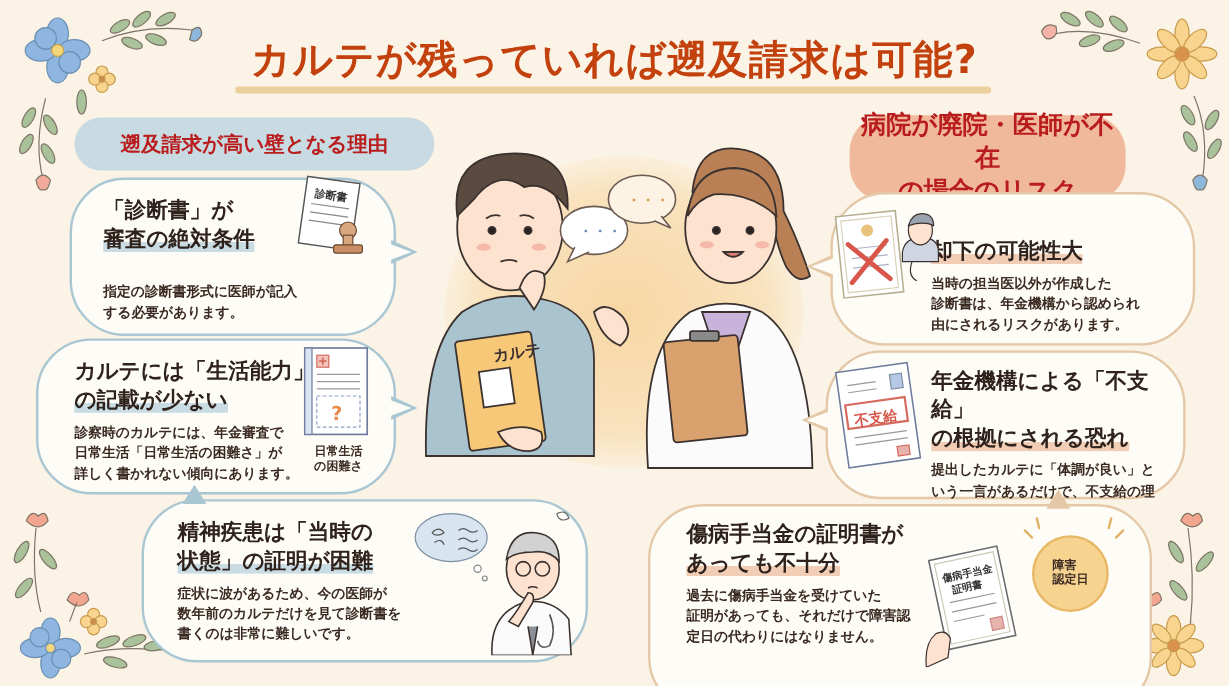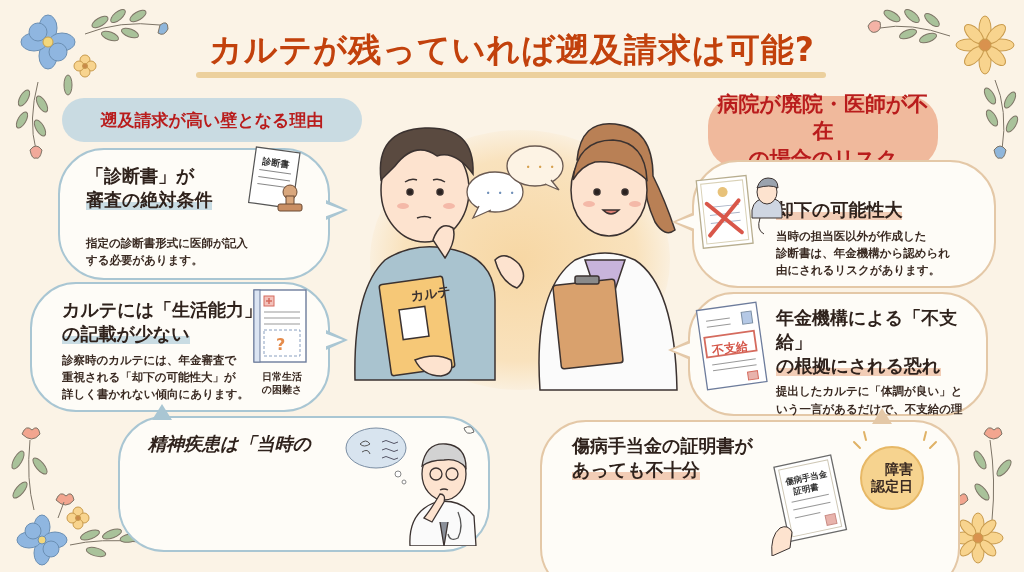--- a/index.html
+++ b/index.html
@@ -64,22 +64,22 @@
   .center-glow {
     left: 370px; top: 130px; width: 300px; height: 260px; border-radius: 50%;
     background: radial-gradient(ellipse at center, #f7d7a4 0%, #f9e2bd 55%, rgba(251,243,230,0) 75%);
   }
 
   .small-label { font-size: 10px; font-weight: bold; color: #3a2a22; text-align: center; line-height: 1.3; }
 
   .badge-circle {
     left: 860px; top: 446px; width: 64px; height: 64px; border-radius: 50%;
     background: #f6d38f; border: 2px solid #e7b866;
-    display: flex; align-items: center; justify-content: center; text-align: right;
-    font-size: 14px; font-weight: bold; line-height: 1.25; color: #3a2a22;
+    display: flex; align-items: center; justify-content: center; text-align: left;
+    font-size: 10px; font-weight: bold; line-height: 1.25; color: #3a2a22;
   }
 </style>
 </head>
 <body>
 
 <svg class="abs" style="left:0;top:0" width="180" height="170" viewBox="0 0 180 170">
   <g stroke="#7d7466" stroke-width="1">
     <path d="M85 34 Q120 20 160 25" fill="none"></path>
     <ellipse cx="100" cy="22" rx="9" ry="4" fill="#a9c29a" transform="rotate(-30 100 22)"></ellipse>
     <ellipse cx="118" cy="16" rx="9" ry="4" fill="#a9c29a" transform="rotate(-40 118 16)"></ellipse>
@@ -291,21 +291,21 @@
 </svg>
 
 <div class="abs bubble blue" style="left:30px;top:282px;width:300px;height:130px;">
   <div style="position:absolute;left:30px;top:14px;width:210px;">
     <div class="h-title">
       <span>カルテには「生活能力」</span><br>
       <span class="hl">の記載が少ない</span>
     </div>
     <div class="body-text">
       <span>診察時のカルテには、年金審査で</span><br>
-      <span>重視される「却下の可能性大」が</span><br>
+      <span>日常生活「日常生活の困難さ」が</span><br>
       <span>詳しく書かれない傾向にあります。</span>
     </div>
   </div>
 </div>
 <div class="tail" style="left:326px;top:330px;border-left:22px solid #a9c6d3;border-top:10px solid transparent;border-bottom:10px solid transparent;"></div>
 <div class="tail" style="left:324px;top:333px;border-left:19px solid #fefcf7;border-top:7px solid transparent;border-bottom:7px solid transparent;"></div>
 <svg class="abs" style="left:250px;top:288px" width="62" height="80" viewBox="0 0 62 80">
   <rect x="4" y="2" width="52" height="72" fill="#fff" stroke="#6d7c9c" stroke-width="1.4"></rect>
   <rect x="4" y="2" width="6" height="72" fill="#dbe4f2" stroke="#6d7c9c" stroke-width="1"></rect>
   <rect x="14" y="8" width="10" height="10" fill="#f3c2bb" stroke="#d56b5e"></rect>
@@ -315,23 +315,29 @@
   <line x1="14" y1="36" x2="50" y2="36" stroke="#999"></line>
   <rect x="14" y="42" width="36" height="26" fill="none" stroke="#8aa0c0" stroke-dasharray="3 2"></rect>
   <text x="26" y="62" font-size="16" font-weight="bold" fill="#e58c4c">?</text>
 </svg>
 <div class="abs small-label" style="left:252px;top:370px;width:60px;">
   <span>日常生活</span><br>
   <span>の困難さ</span>
 </div>
 
 <div class="abs bubble blue" style="left:118px;top:416px;width:372px;height:136px;">
-  <div style="position:absolute;left:28px;top:14px;width:230px;font-style:italic;">
+  <div style="position:absolute;left:28px;top:14px;width:230px;">
     <div class="h-title">
       <span>精神疾患は「当時の</span><br>
+      <span class="hl">状態」の証明が困難</span>
+    </div>
+    <div class="body-text">
+      <span>症状に波があるため、今の医師が</span><br>
+      <span>数年前のカルテだけを見て診断書を</span><br>
+      <span>書くのは非常に難しいです。</span>
     </div>
   </div>
 </div>
 <div class="tail" style="left:152px;top:404px;border-bottom:16px solid #a9c6d3;border-left:10px solid transparent;border-right:10px solid transparent;"></div>
 <svg class="abs" style="left:340px;top:422px" width="140" height="124" viewBox="0 0 140 124">
   <ellipse cx="36" cy="26" rx="30" ry="20" fill="#d8e4ef" stroke="#7b8ea3"></ellipse>
   <path d="M20 22 q6 -6 10 0 q-6 4 -10 0 M22 30 q6 -4 8 2" stroke="#555" fill="none"></path>
   <path d="M42 20 q4 -3 8 0 q4 3 8 0 M42 28 q4 -3 8 0 q4 3 8 0 M42 36 q4 -3 8 0 q4 3 8 0" stroke="#556" fill="none"></path>
   <circle cx="58" cy="52" r="3" fill="#fff" stroke="#888"></circle>
   <circle cx="64" cy="60" r="2" fill="#fff" stroke="#888"></circle>
@@ -417,20 +423,25 @@
   </g>
   <text x="18" y="52" font-size="12" font-weight="bold" fill="#d5574a" transform="rotate(-8 38 48)">不支給</text>
 </svg>
 
 <div class="abs bubble tan" style="left:540px;top:420px;width:420px;height:174px;">
   <div style="position:absolute;left:30px;top:12px;width:250px;">
     <div class="h-title">
       <span>傷病手当金の証明書が</span><br>
       <span class="hl-o">あっても不十分</span>
     </div>
+    <div class="body-text">
+      <span>過去に傷病手当金を受けていた</span><br>
+      <span>証明があっても、それだけで障害認</span><br>
+      <span>定日の代わりにはなりません。</span>
+    </div>
   </div>
 </div>
 <div class="tail" style="left:872px;top:408px;border-bottom:16px solid #e4c8a7;border-left:10px solid transparent;border-right:10px solid transparent;"></div>
 <svg class="abs" style="left:766px;top:452px" width="96" height="104" viewBox="0 0 96 104">
   <g transform="rotate(-12 46 50)">
     <rect x="16" y="8" width="58" height="76" fill="#fff" stroke="#6a6a6a" stroke-width="1.3"></rect>
     <rect x="20" y="12" width="50" height="68" fill="none" stroke="#cfc8b6"></rect>
     <line x1="26" y1="46" x2="64" y2="46" stroke="#999"></line>
     <line x1="26" y1="54" x2="64" y2="54" stroke="#999"></line>
     <line x1="26" y1="62" x2="52" y2="62" stroke="#999"></line>

